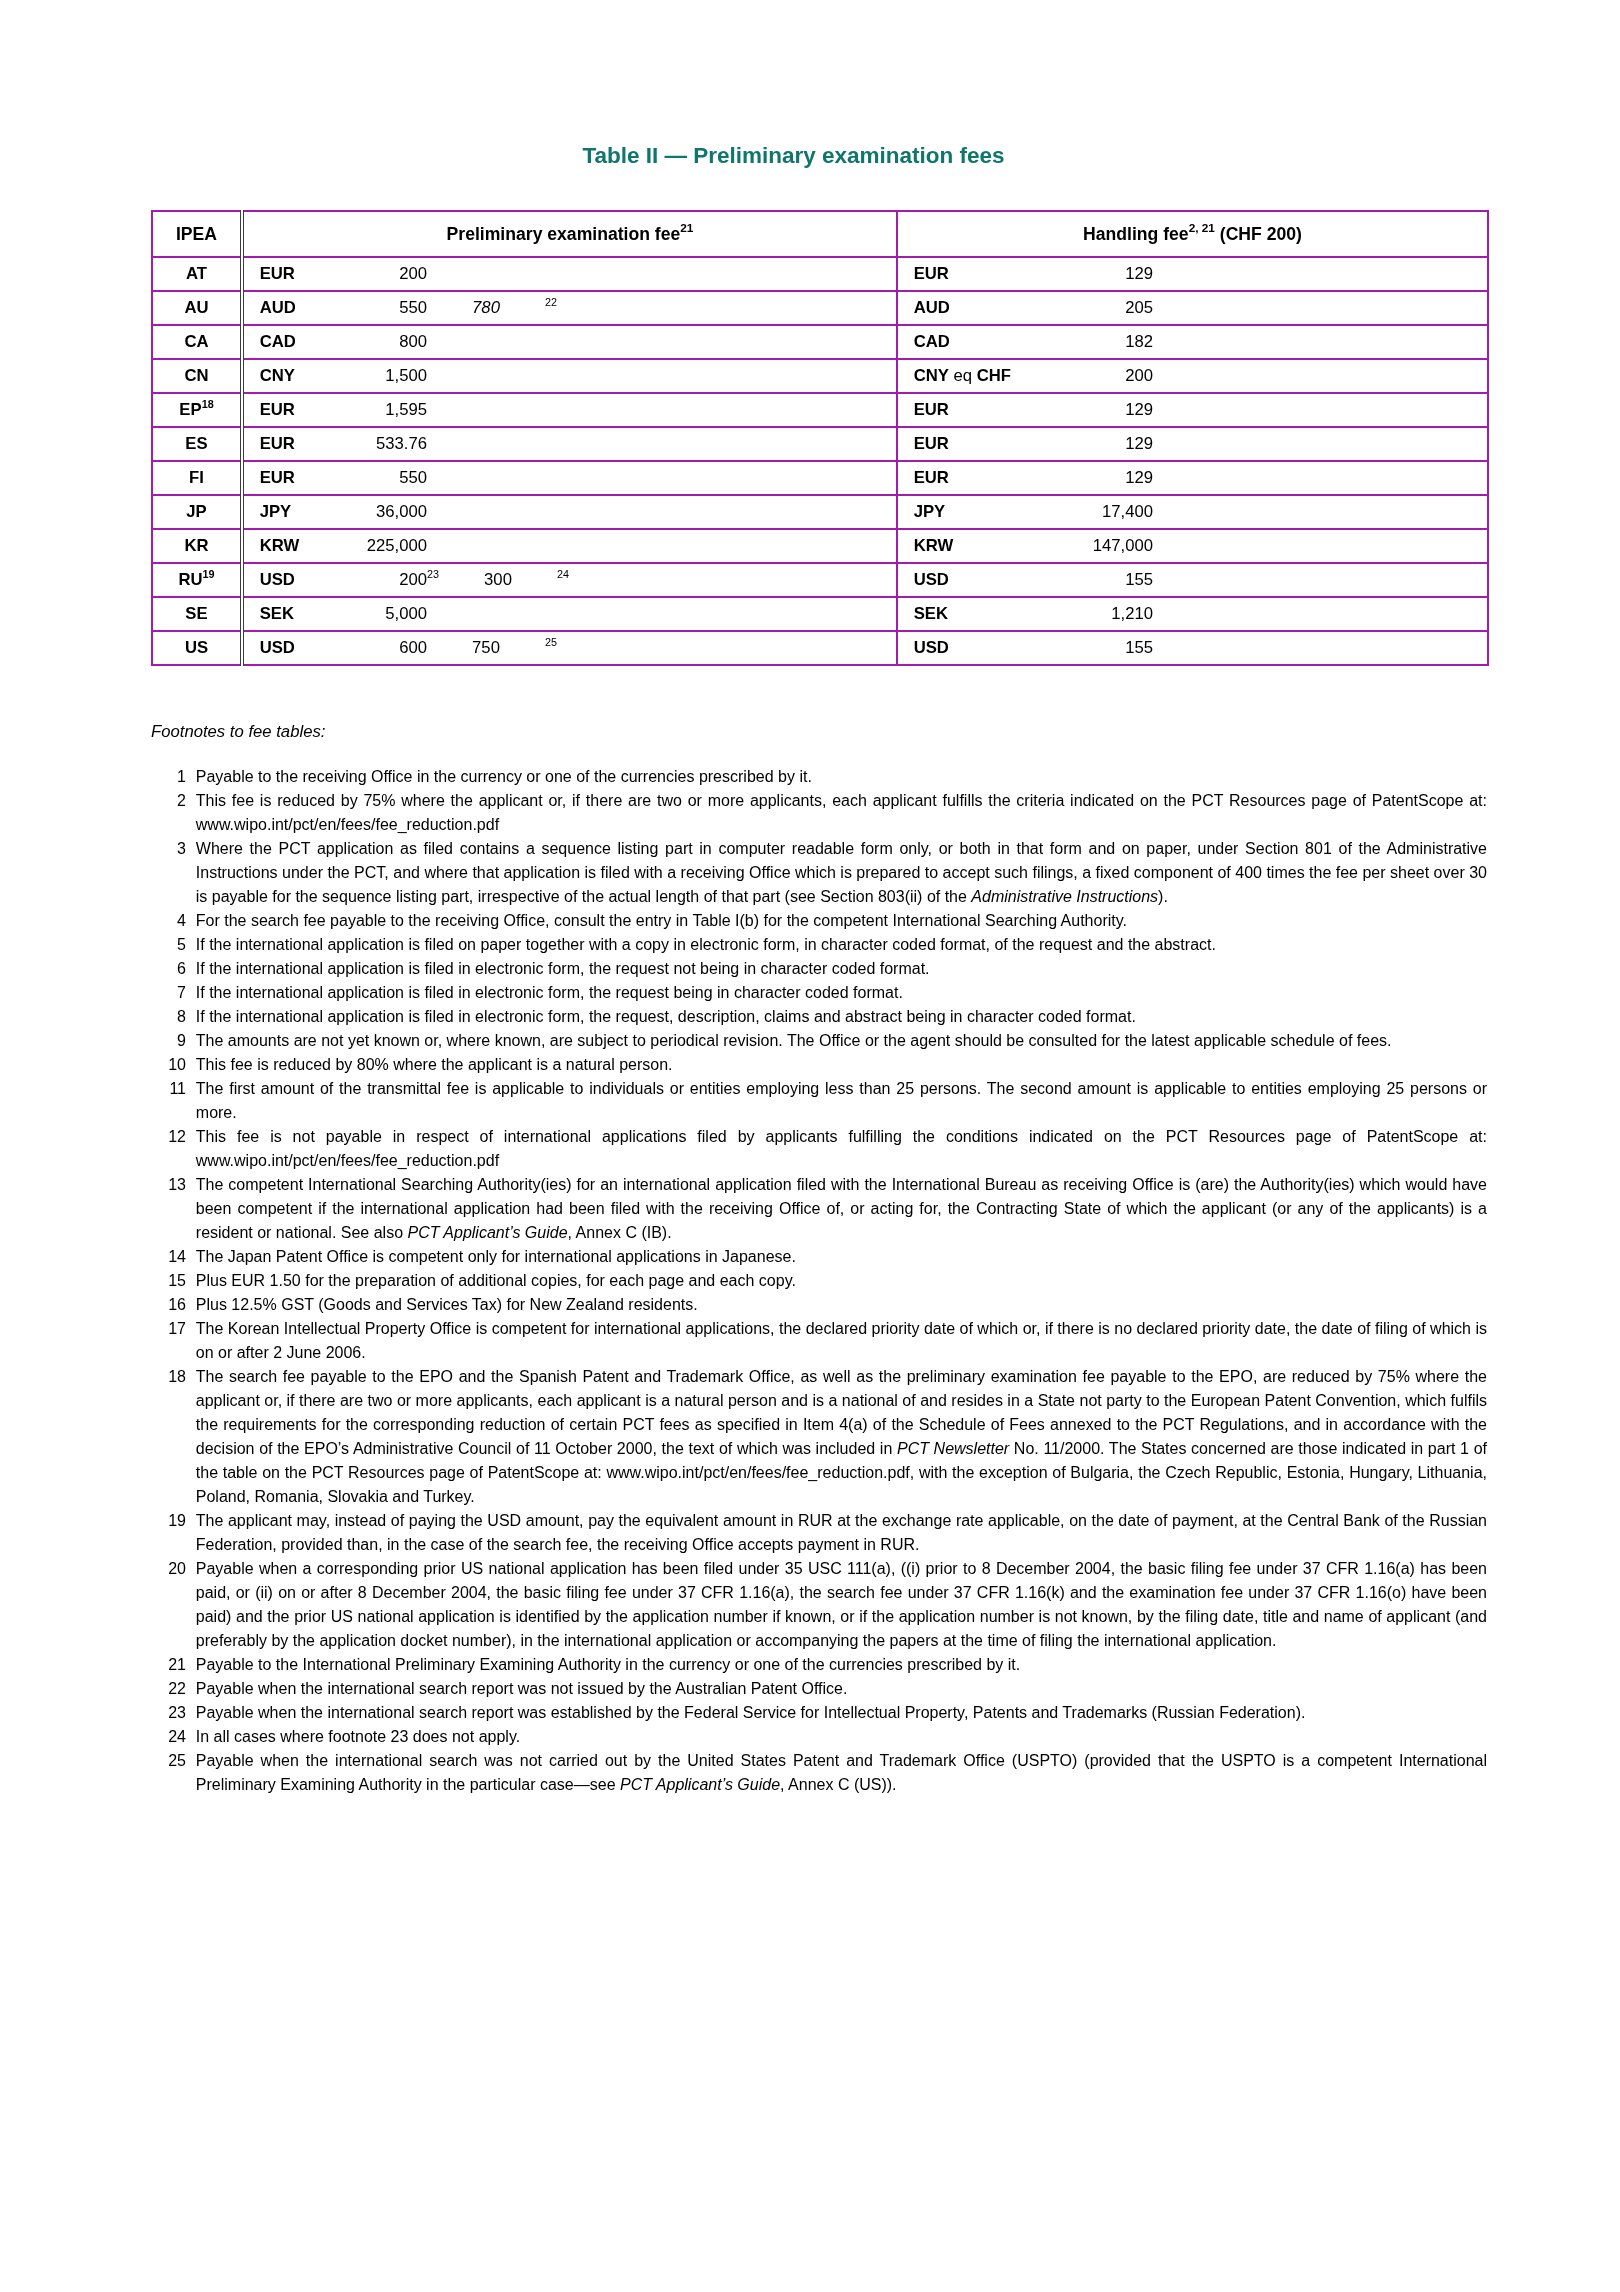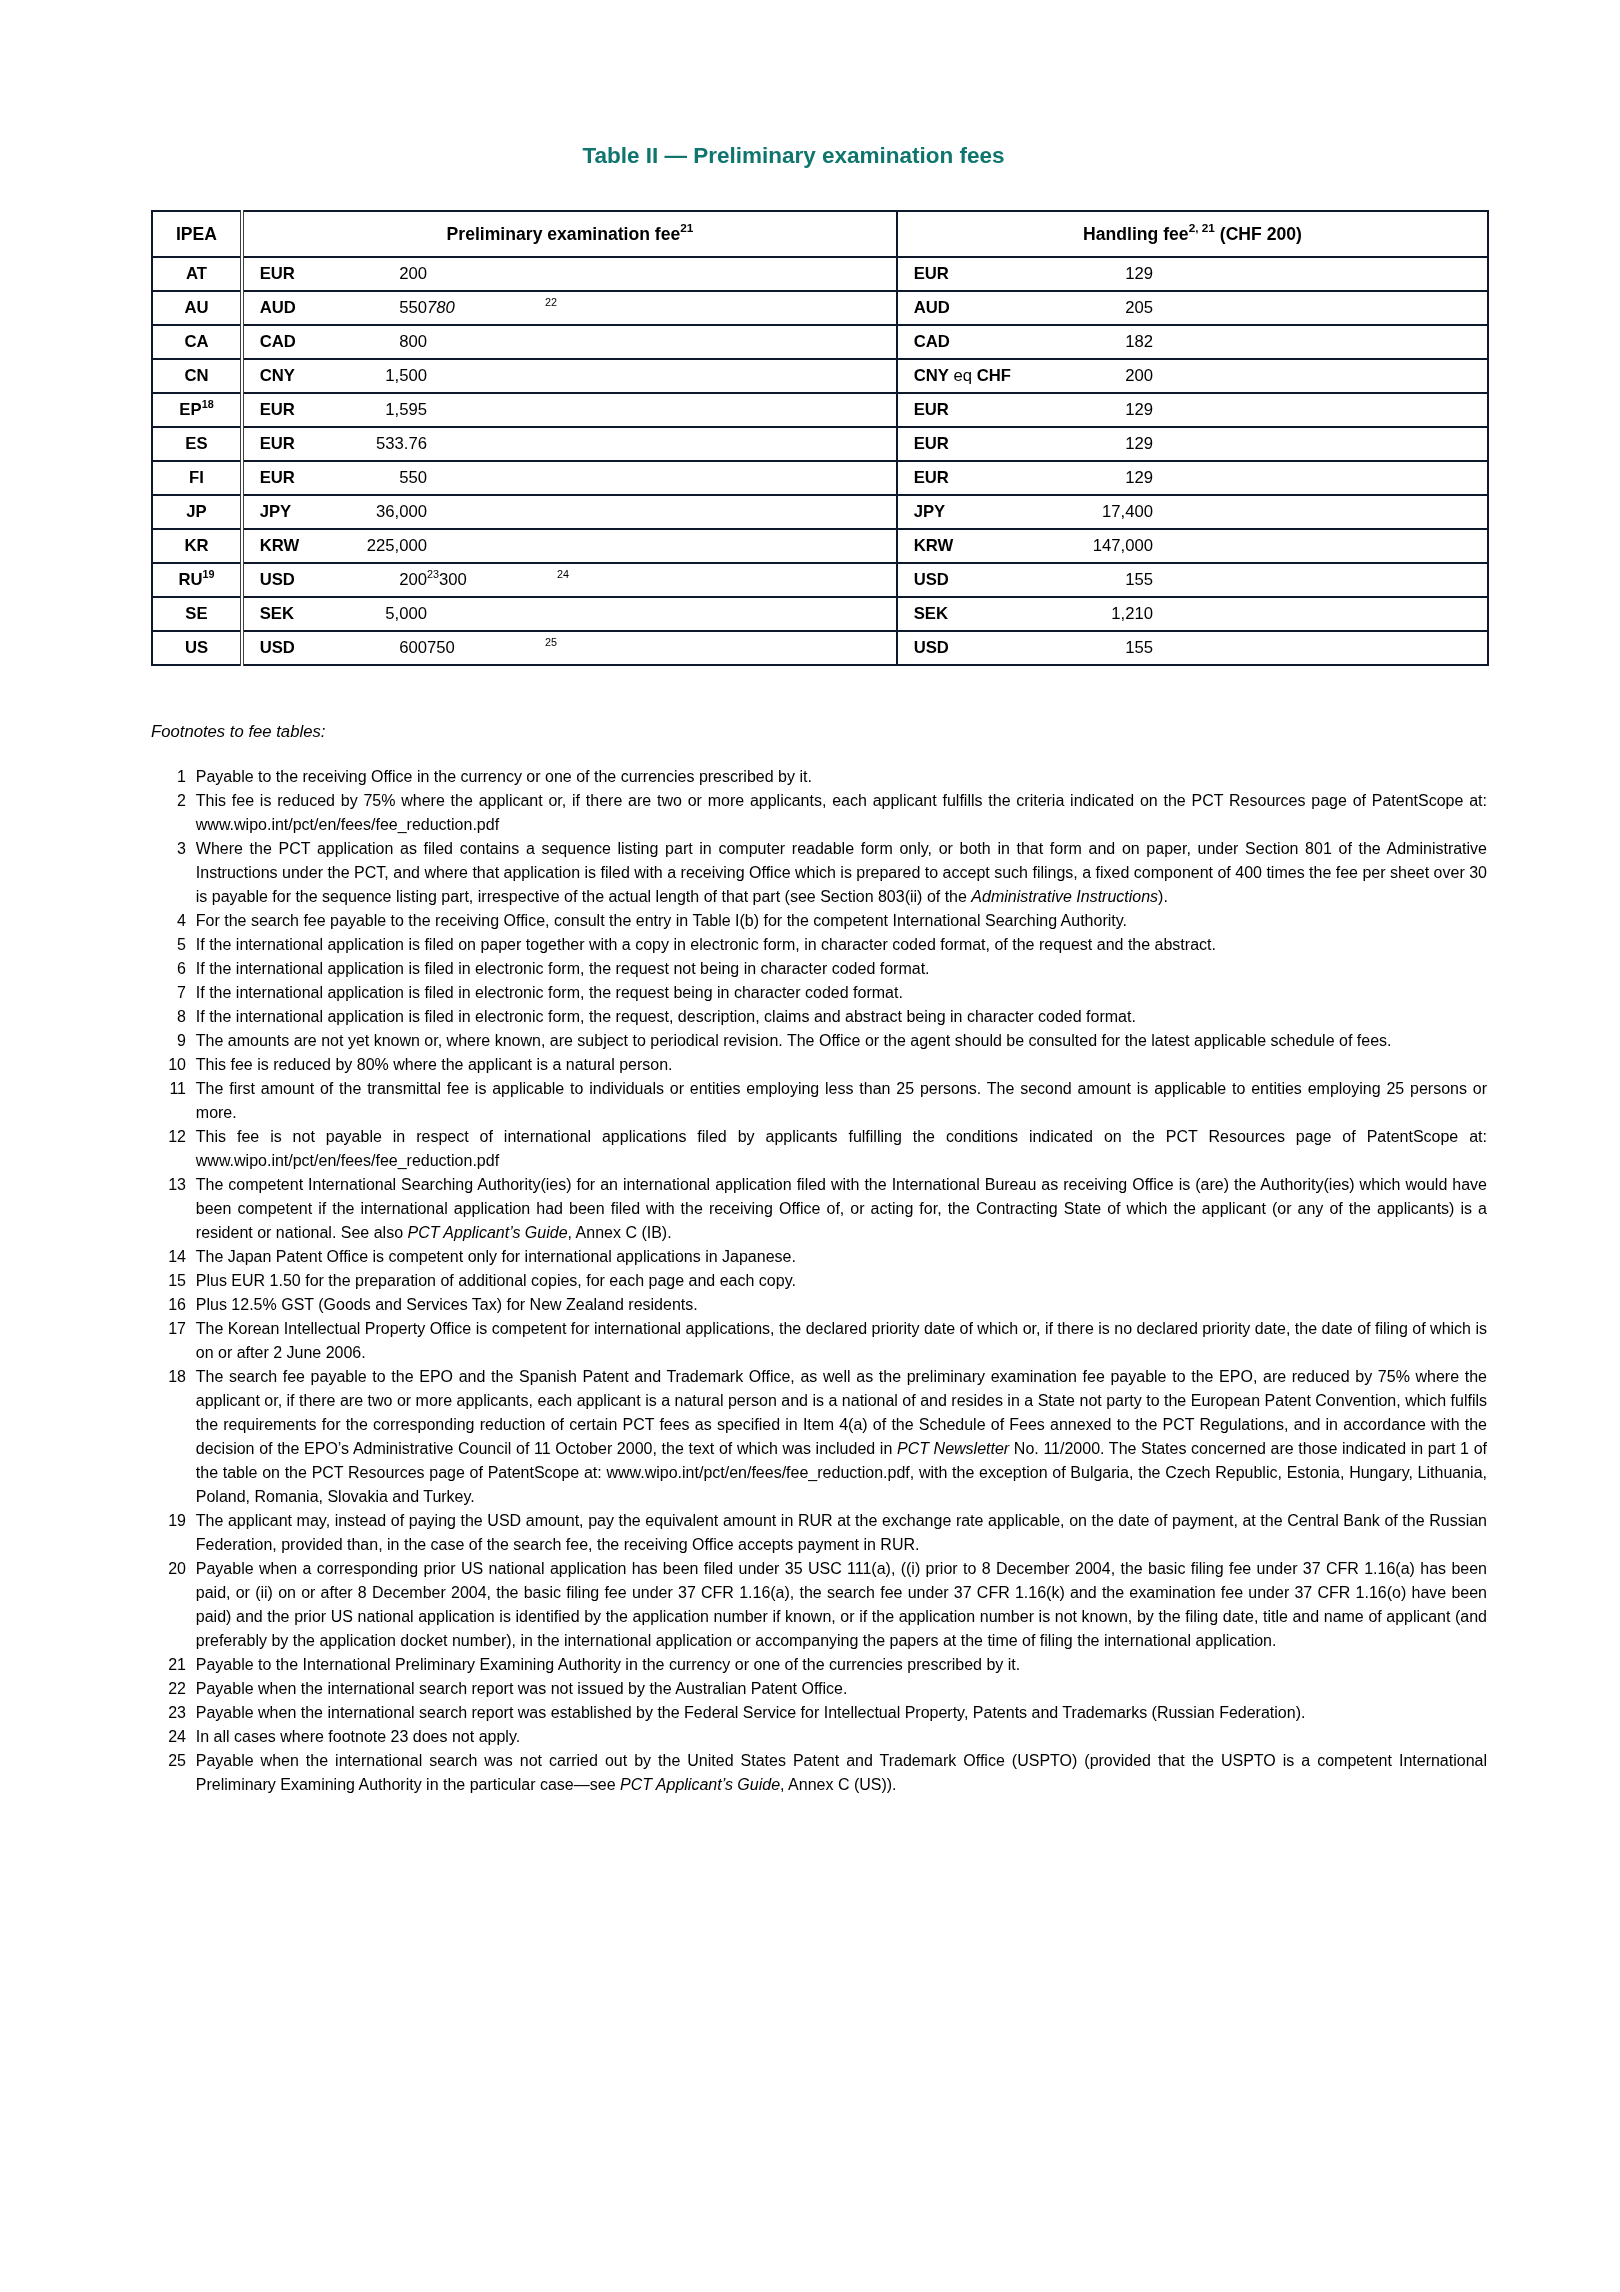--- a/index.html
+++ b/index.html
@@ -18,21 +18,21 @@
   }
   .title { font-size: 22.5px; font-weight: bold; color: #0f766e; margin: 0; }
   .subtitle { font-size: 16.7px; margin-top: 3.9px; }
 
   table.fees-table {
     position: absolute; left: 151px; top: 210px;
     width: 1336px;
     border-collapse: collapse; table-layout: fixed;
   }
   .fees-table th, .fees-table td {
-    border: 2px solid #0f172a;
+    border: 2px solid #a21caf;
     padding: 0; vertical-align: middle;
     background: #fff;
   }
   th.col-ipea, td.c-ipea { border-right: 4.9px double #3d3d3d; }
   .col-ipea { width: 90px; }
   .col-prelim { width: 655px; }
   .col-handling { width: 591px; border-radius: 10px; }
   thead th { height: 46px; font-size: 17.6px; font-weight: bold; text-align: center; }
   tbody td { height: 34px; font-size: 16.7px; }
   td.c-ipea { text-align: center; font-weight: bold; }
@@ -41,21 +41,21 @@
     position: relative; top: -6.9px; vertical-align: baseline;
     font-weight: normal;
   }
   thead sup.fn-ref { font-size: 11.8px; top: -7.8px; font-weight: bold; }
   td.c-ipea sup.fn-ref { font-weight: bold; }
 
   .c-fee .cur { display: inline-block; padding-left: 15.7px; font-weight: bold; white-space: pre; }
   .c-fee .cur .nb { font-weight: normal; }
   .p .cur  { width: 84px; }
   .p .amt  { display: inline-block; width: 99px; text-align: right; }
-  .p .amt2 { display: inline-block; width: 118px; text-align: left; }
+  .p .amt2 { display: inline-block; width: 118px; text-align: center; }
   .amt2.it { font-style: italic; }
   .h .cur  { width: 133px; }
   .h .amt  { display: inline-block; width: 122px; text-align: right; }
 
   .footnotes { position: absolute; left: 151px; top: 722px; width: 1336px; }
   .fn-heading { font-style: italic; font-size: 16.7px; margin: 0 0 22.5px 0; }
   .fn-item { display: flex; font-size: 16px; line-height: 24px; }
   .fn-num { flex: none; width: 35px; text-align: right; }
   .fn-text { flex: 1; margin-left: 9.8px; text-align: justify; }
 </style>

